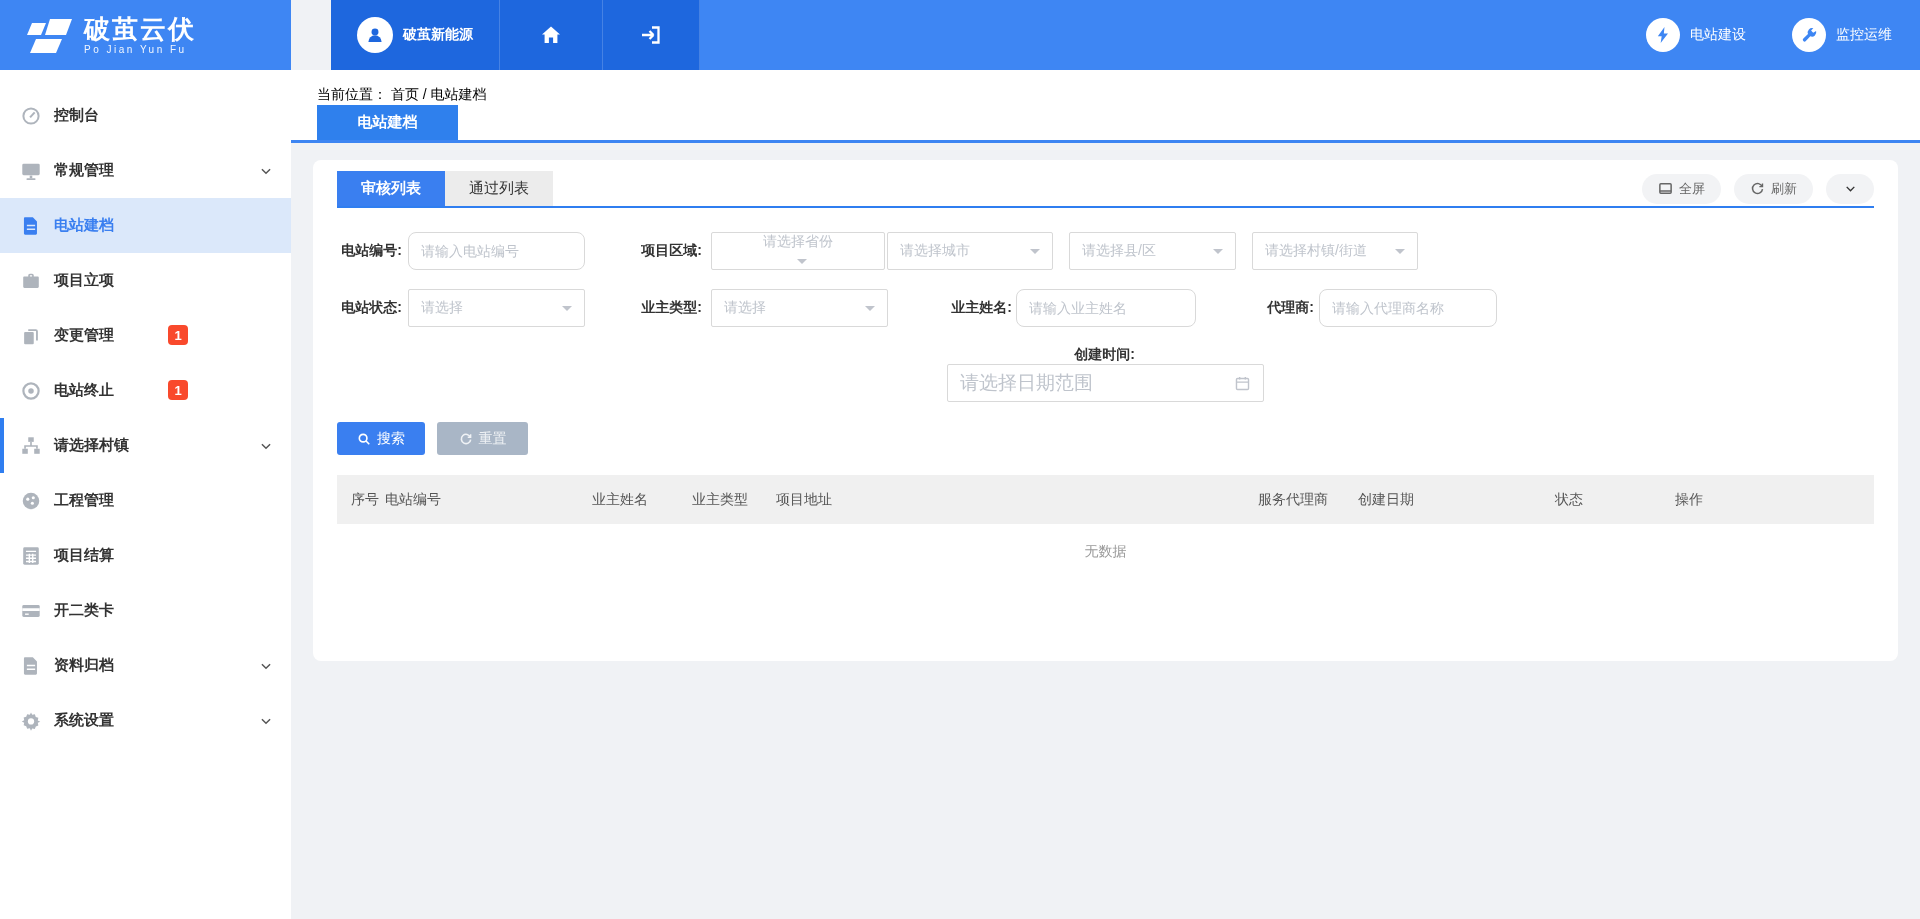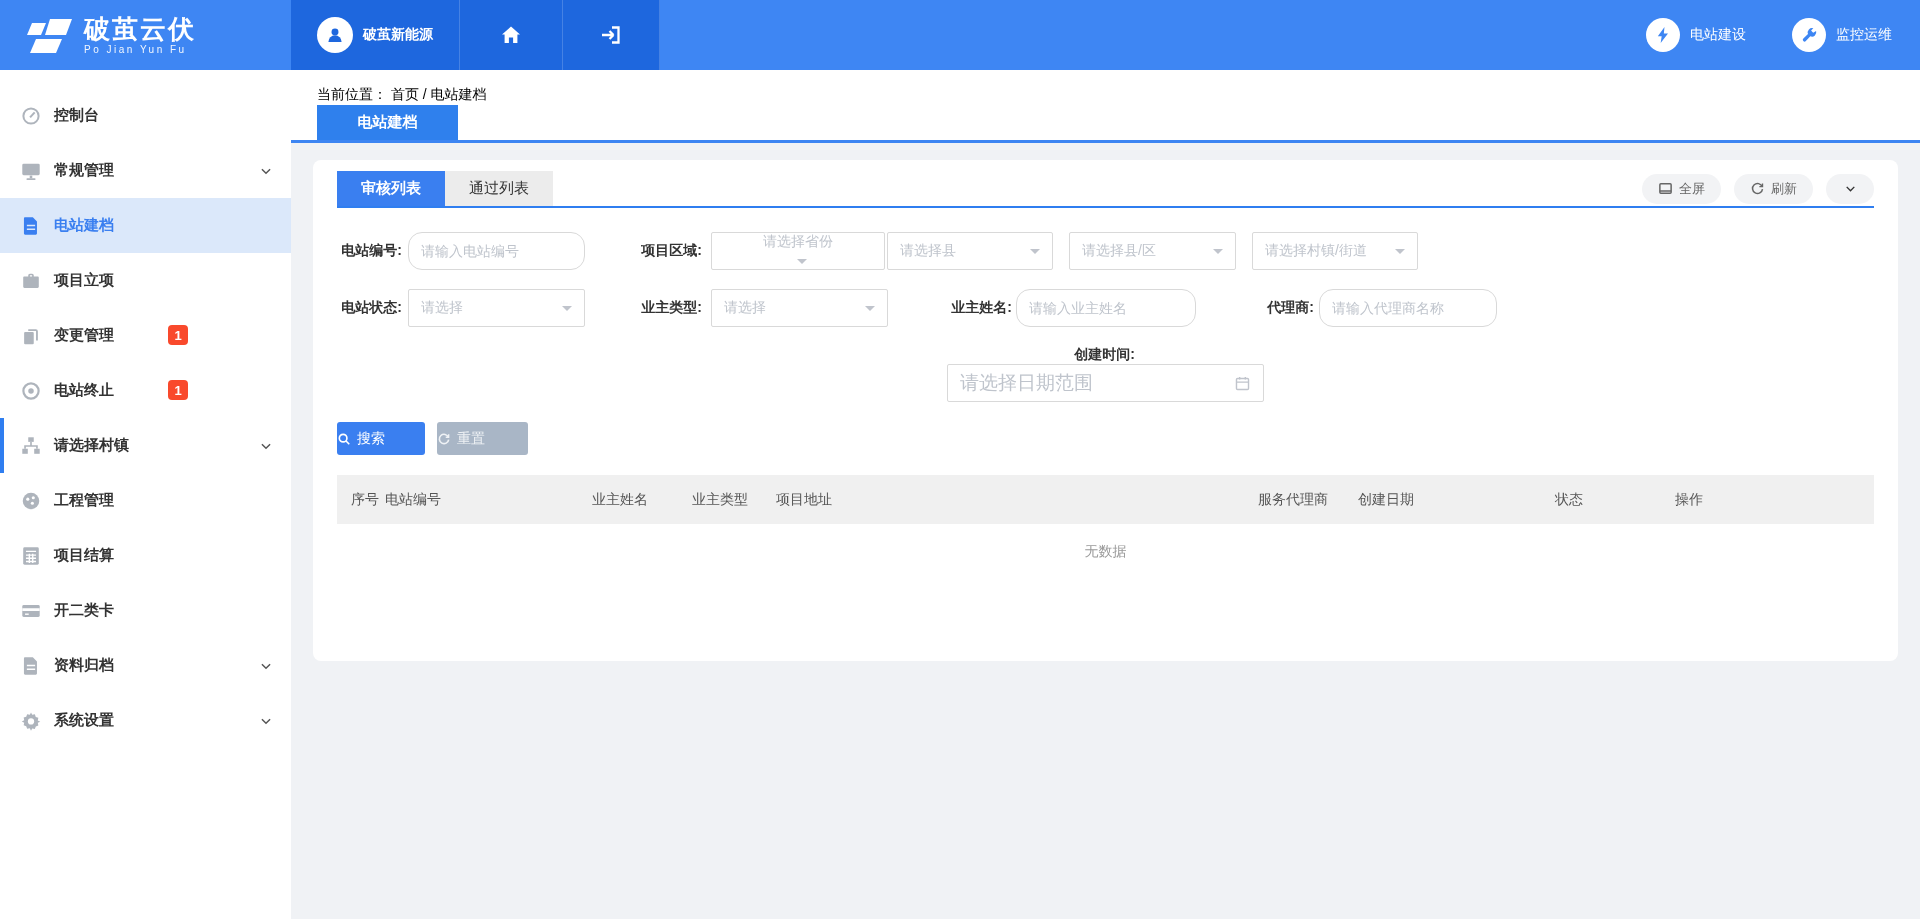--- a/index.html
+++ b/index.html
@@ -7,21 +7,21 @@
               font-family:"Liberation Sans", sans-serif; }
 
   
   .header { display:flex; height:70px; width:100%; }
   .brand { width:291px; background:#3E86F3; display:flex; align-items:center; padding-left:26px; }
   .brand-text { margin-left:10px; color:#fff; }
   .brand-title { font-size:26px; font-weight:bold; letter-spacing:2px; line-height:28px; }
   .brand-sub { font-size:10px; letter-spacing:2.5px; opacity:.92; margin-top:1px; }
   .hsec { background:#1E67DE; display:flex; align-items:center; justify-content:center;
           border-right:1px solid rgba(255,255,255,.18); color:#fff; }
-  .hsec.user { width:169px; gap:10px; }
+  .hsec.user { width:169px; gap:10px;margin-left:40px; }
   .hsec.homeb { width:103px; }
   .hsec.signinb { width:97px; }
   .avatar-circ { width:36px; height:36px; border-radius:50%; background:#fff;
                  display:flex; align-items:center; justify-content:center; }
   .hname { font-size:14px; font-weight:600; }
   .hrest { flex:1; background:#3E86F3; display:flex; align-items:center;
            justify-content:flex-end; padding-right:28px; gap:46px;padding-left:43px; }
   .quick { display:flex; align-items:center; gap:10px; color:#fff; font-size:14px; }
   .icirc { width:34px; height:34px; border-radius:50%; background:#fff;
            display:flex; align-items:center; justify-content:center; }
@@ -59,37 +59,37 @@
   .ptab.off { background:#ECECEC; color:#333; }
   .pillwrap { margin-left:auto; display:flex; gap:13px; align-items:center; }
   .pill { height:30px; border-radius:15px; background:#F2F3F5; border:none; color:#666;
           font-size:13px; display:flex; align-items:center; gap:6px; padding:0 16px; cursor:pointer; }
   .underline { height:2px; background:#2F7EF0; }
 
   
   .frow { display:flex; align-items:center; }
   .r1 { margin-top:24px; } .r2 { margin-top:19px; } .r3 { margin-top:19px;flex-direction:column; }
   .flabel { font-size:14px; color:#333; font-weight:600; text-align:right; flex:none; }
-  .tin { height:38px; border:1px solid #D9D9D9; border-radius:14px; font-size:14px;
+  .tin { height:38px; border:1px solid #D9D9D9; border-radius:8px; font-size:14px;
          padding:0 12px; color:#333; font-family:"Liberation Sans",sans-serif; }
   .tin::placeholder { color:#BFC4CC; }
   .sel { height:38px; border:1px solid #D9D9D9; border-radius:2px; display:flex;
          align-items:center; padding:0 12px; font-size:14px; color:#BFC4CC;
          justify-content:space-between; cursor:pointer; background:#fff; }
   .caret { width:0; height:0; border:5px solid transparent; border-top-color:#C0C4CC;
            margin-top:5px; flex:none; margin-left:8px; }
   .datewrap { height:38px; border:1px solid #D9D9D9; border-radius:2px; display:flex;
               align-items:center; padding:0 12px; }
   .datewrap input { border:none; outline:none; flex:1; font-size:19px;
                     font-family:"Liberation Sans",sans-serif; color:#333; }
   .datewrap input::placeholder { color:#BFC4CC; }
 
   .btnrow { margin-top:20px; display:flex; gap:12px; }
   .btn { height:33px; border:none; border-radius:3px; font-size:14px; display:flex;
-         align-items:center; gap:6px; cursor:pointer;
+         align-items:center; justify-content:center; gap:6px; cursor:pointer;
          font-family:"Liberation Sans",sans-serif; }
   .btn.search { width:88px; background:#3A7FF0; color:#fff; }
   .btn.reset { width:91px; background:#A9B6C6; color:#EFF2F5; }
 
   
   .thead { margin-top:20px; height:49px; background:#F0F0F0; display:flex;
            align-items:center; padding-left:14px; font-size:14px; color:#555; }
   .thead .c { flex:none; }
   .empty { height:56px; display:flex; align-items:center; justify-content:center;
            color:#999; font-size:14px; }
@@ -363,21 +363,21 @@
 
         <div class="frow r1">
           <span class="flabel" style="width:65px; margin-right:6px;">电站编号:</span>
           <input class="tin" style="width: 177px;" placeholder="请输入电站编号">
           <span class="flabel" style="width:72px; margin-left:45px; margin-right:9px;">项目区域:</span>
           <div class="sel" style="width:174px; margin-right:2px;flex-direction:column;">
             <span>请选择省份</span>
             <span class="caret"></span>
           </div>
           <div class="sel" style="width:166px; margin-right:16px;">
-            <span>请选择县</span>
+            <span>请选择城市</span>
             <span class="caret"></span>
           </div>
           <div class="sel" style="width:167px; margin-right:16px;">
             <span>请选择县/区</span>
             <span class="caret"></span>
           </div>
           <div class="sel" style="width:166px;">
             <span>请选择村镇/街道</span>
             <span class="caret"></span>
           </div>

